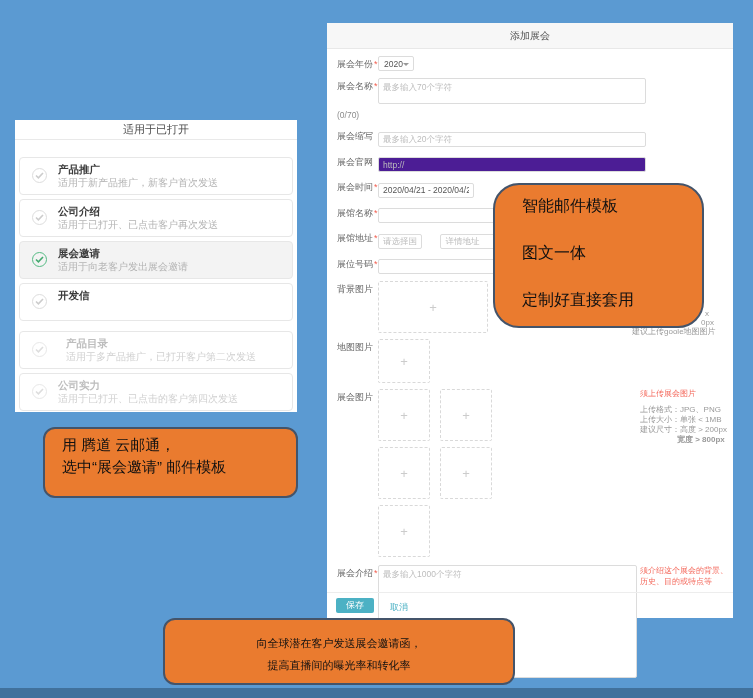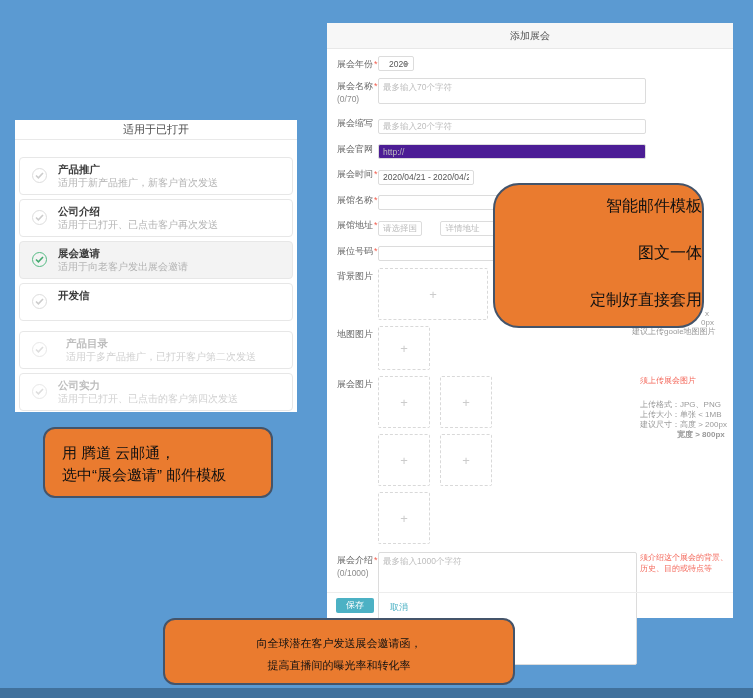--- a/index.html
+++ b/index.html
@@ -30,50 +30,50 @@
   .card.disabled .card-title{color:#bdbdbd;}
   .card.disabled .card-sub{color:#d0d0d0;}
 
   
   .modal{position:absolute;left:327px;top:23px;width:406px;height:595px;background:#fff;}
   .modal-header{height:25px;line-height:25px;text-align:center;font-size:10px;color:#555;background:#f7f7f7;border-bottom:1px solid #e8e8e8;}
   .modal-body{position:relative;padding:7px 0 0 10px;}
   .form-row{display:flex;margin-bottom:7px;}
   .lbl{width:41px;flex:none;font-size:9px;color:#666;line-height:11px;padding-top:3px;}
   .req{color:#f25d4e;margin-left:1px;}
-  .counter{font-size:8.5px;color:#8b8b8b;margin-top:2px;}
+  .counter{font-size:8.5px;color:#8b8b8b;margin-top:18px;}
   .ctrl{flex:none;}
   input,textarea{
     font-family:"Liberation Sans","DejaVu Sans",sans-serif;
     border:1px solid #dcdcdc;border-radius:2px;background:#fff;color:#555;
     font-size:8.5px;padding:0 4px;height:15px;box-sizing:border-box;outline:none;
   }
   textarea{padding:3px 4px;resize:none;}
   input::placeholder,textarea::placeholder{color:#bdbdbd;}
   input.gray{background:#4c1d95;color:#999;}
-  .select-box{position:relative;width:36px;height:15px;border:1px solid #dcdcdc;border-radius:2px;font-size:8.5px;color:#555;line-height:14px;padding-left:5px;box-sizing:border-box;text-align:center;}
+  .select-box{position:relative;width:36px;height:15px;border:1px solid #dcdcdc;border-radius:2px;font-size:8.5px;color:#555;line-height:14px;padding-left:5px;box-sizing:border-box;}
   .chevron{position:absolute;right:4px;top:6px;width:0;height:0;border-left:3px solid transparent;border-right:3px solid transparent;border-top:3.5px solid #999;}
   .upload-box{border:1px dashed #d9d9d9;border-radius:2px;background:#fff;display:flex;align-items:center;justify-content:center;color:#ccc;font-size:13px;box-sizing:border-box;}
   .upload-grid{display:flex;flex-wrap:wrap;width:176px;}
   .upload-grid .upload-box{width:52px;height:52px;margin:0 10px 6px 0;}
   .hint-block{font-size:8px;line-height:10px;color:#9a9a9a;}
-  .hint-title{color:#f4695c;margin-bottom:14px;}
+  .hint-title{color:#f4695c;margin-bottom:6px;}
   .hint-indent{padding-left:37px;font-weight:bold;}
   .red-note{font-size:8px;line-height:11px;color:#f4695c;}
   .frag{position:absolute;font-size:8px;color:#9a9a9a;z-index:1;}
   .modal-footer{position:absolute;left:0;bottom:0;width:100%;height:26px;border-top:1px solid #ededed;box-sizing:border-box;}
   .save-btn{position:absolute;left:9px;top:5px;width:38px;height:15px;background:#4cb1c4;color:#fff;border:none;border-radius:2px;font-size:9px;line-height:15px;text-align:center;padding:0;}
   .cancel-link{position:absolute;left:63px;top:8px;font-size:9px;color:#4cb1c4;}
 
   
   .bubble{position:absolute;background:#ea7b2f;border:2px solid #44546a;box-sizing:border-box;color:#111;z-index:10;}
   .bubble-template{left:493px;top:183px;width:211px;height:145px;border-radius:26px;padding:13px 0 0 27px;font-size:16px;}
-  .bubble-template .line{line-height:16px;text-align:right;}
+  .bubble-template .line{line-height:16px;}
   .bubble-template .line + .line{margin-top:31px;}
-  .bubble-instruction{left:43px;top:427px;width:230px;height:71px;border-radius:12px;padding:13px 0 0 17px;font-size:15px;}
+  .bubble-instruction{left:43px;top:427px;width:255px;height:71px;border-radius:12px;padding:5px 0 0 17px;font-size:15px;}
   .bubble-instruction .line{line-height:22px;}
   .bubble-benefit{left:163px;top:618px;width:352px;height:67px;border-radius:12px;padding-top:12px;text-align:center;font-size:11px;}
   .bubble-benefit .line{line-height:22px;}
 </style>
 </head>
 <body>
 
 <div class="scenario-panel">
   <div class="panel-title">适用于已打开</div>
   <div class="cards">

